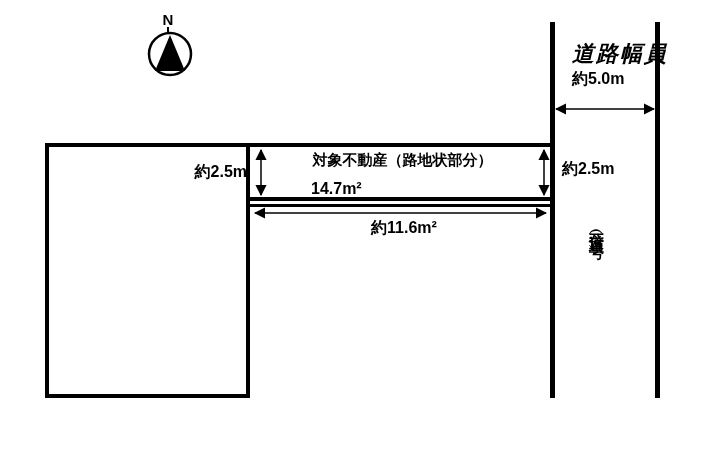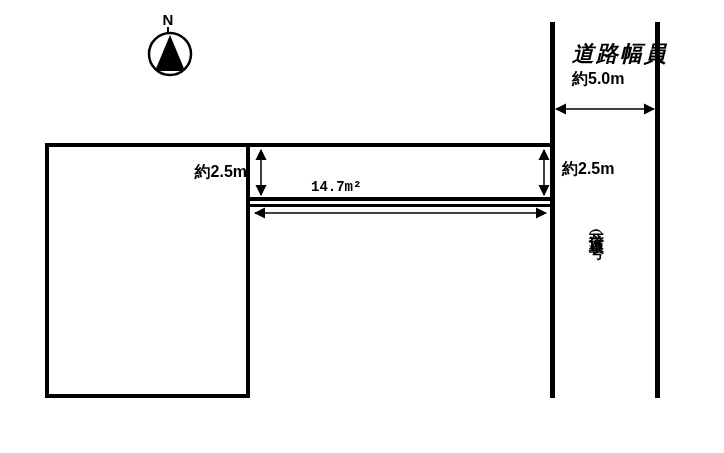--- a/index.html
+++ b/index.html
@@ -50,16 +50,18 @@
     <line x1="255" y1="213" x2="546" y2="213" stroke="#000" stroke-width="1.5" marker-start="url(#ah)" marker-end="url(#ah)"></line>
     <line x1="556" y1="109" x2="654" y2="109" stroke="#000" stroke-width="1.5" marker-start="url(#ah)" marker-end="url(#ah)"></line>
   </svg>
 
   <div class="lbl" style="left:572px;top:42px;font-size:22px;letter-spacing:2px;font-style:italic;">道路幅員</div>
   <div class="lbl" style="left:572px;top:70px;font-size:16px;">約5.0m</div>
   <div class="lbl vert" style="left:588px;top:221px;height:135px;font-size:15px;">公道（一項一号）</div>
   <div class="lbl" style="left:562px;top:160px;font-size:16px;">約2.5m</div>
 
   <div class="lbl right" style="left:185px;top:163px;width:62px;font-size:16px;">約2.5m</div>
-  <div class="lbl" style="left:311px;top:180px;font-size:14px;font-family:Liberation Mono, monospace;">14.7m²</div>
+  <div class="lbl center" style="left:250px;top:152px;width:305px;font-size:15px;">対象不動産（路地状部分）</div>
+  <div class="lbl" style="left:311px;top:180px;font-size:16px;">14.7m²</div>
+  <div class="lbl center" style="left:250px;top:219px;width:308px;font-size:16px;">約11.6m²</div>
 
 
 </div>
 
 </body></html>

